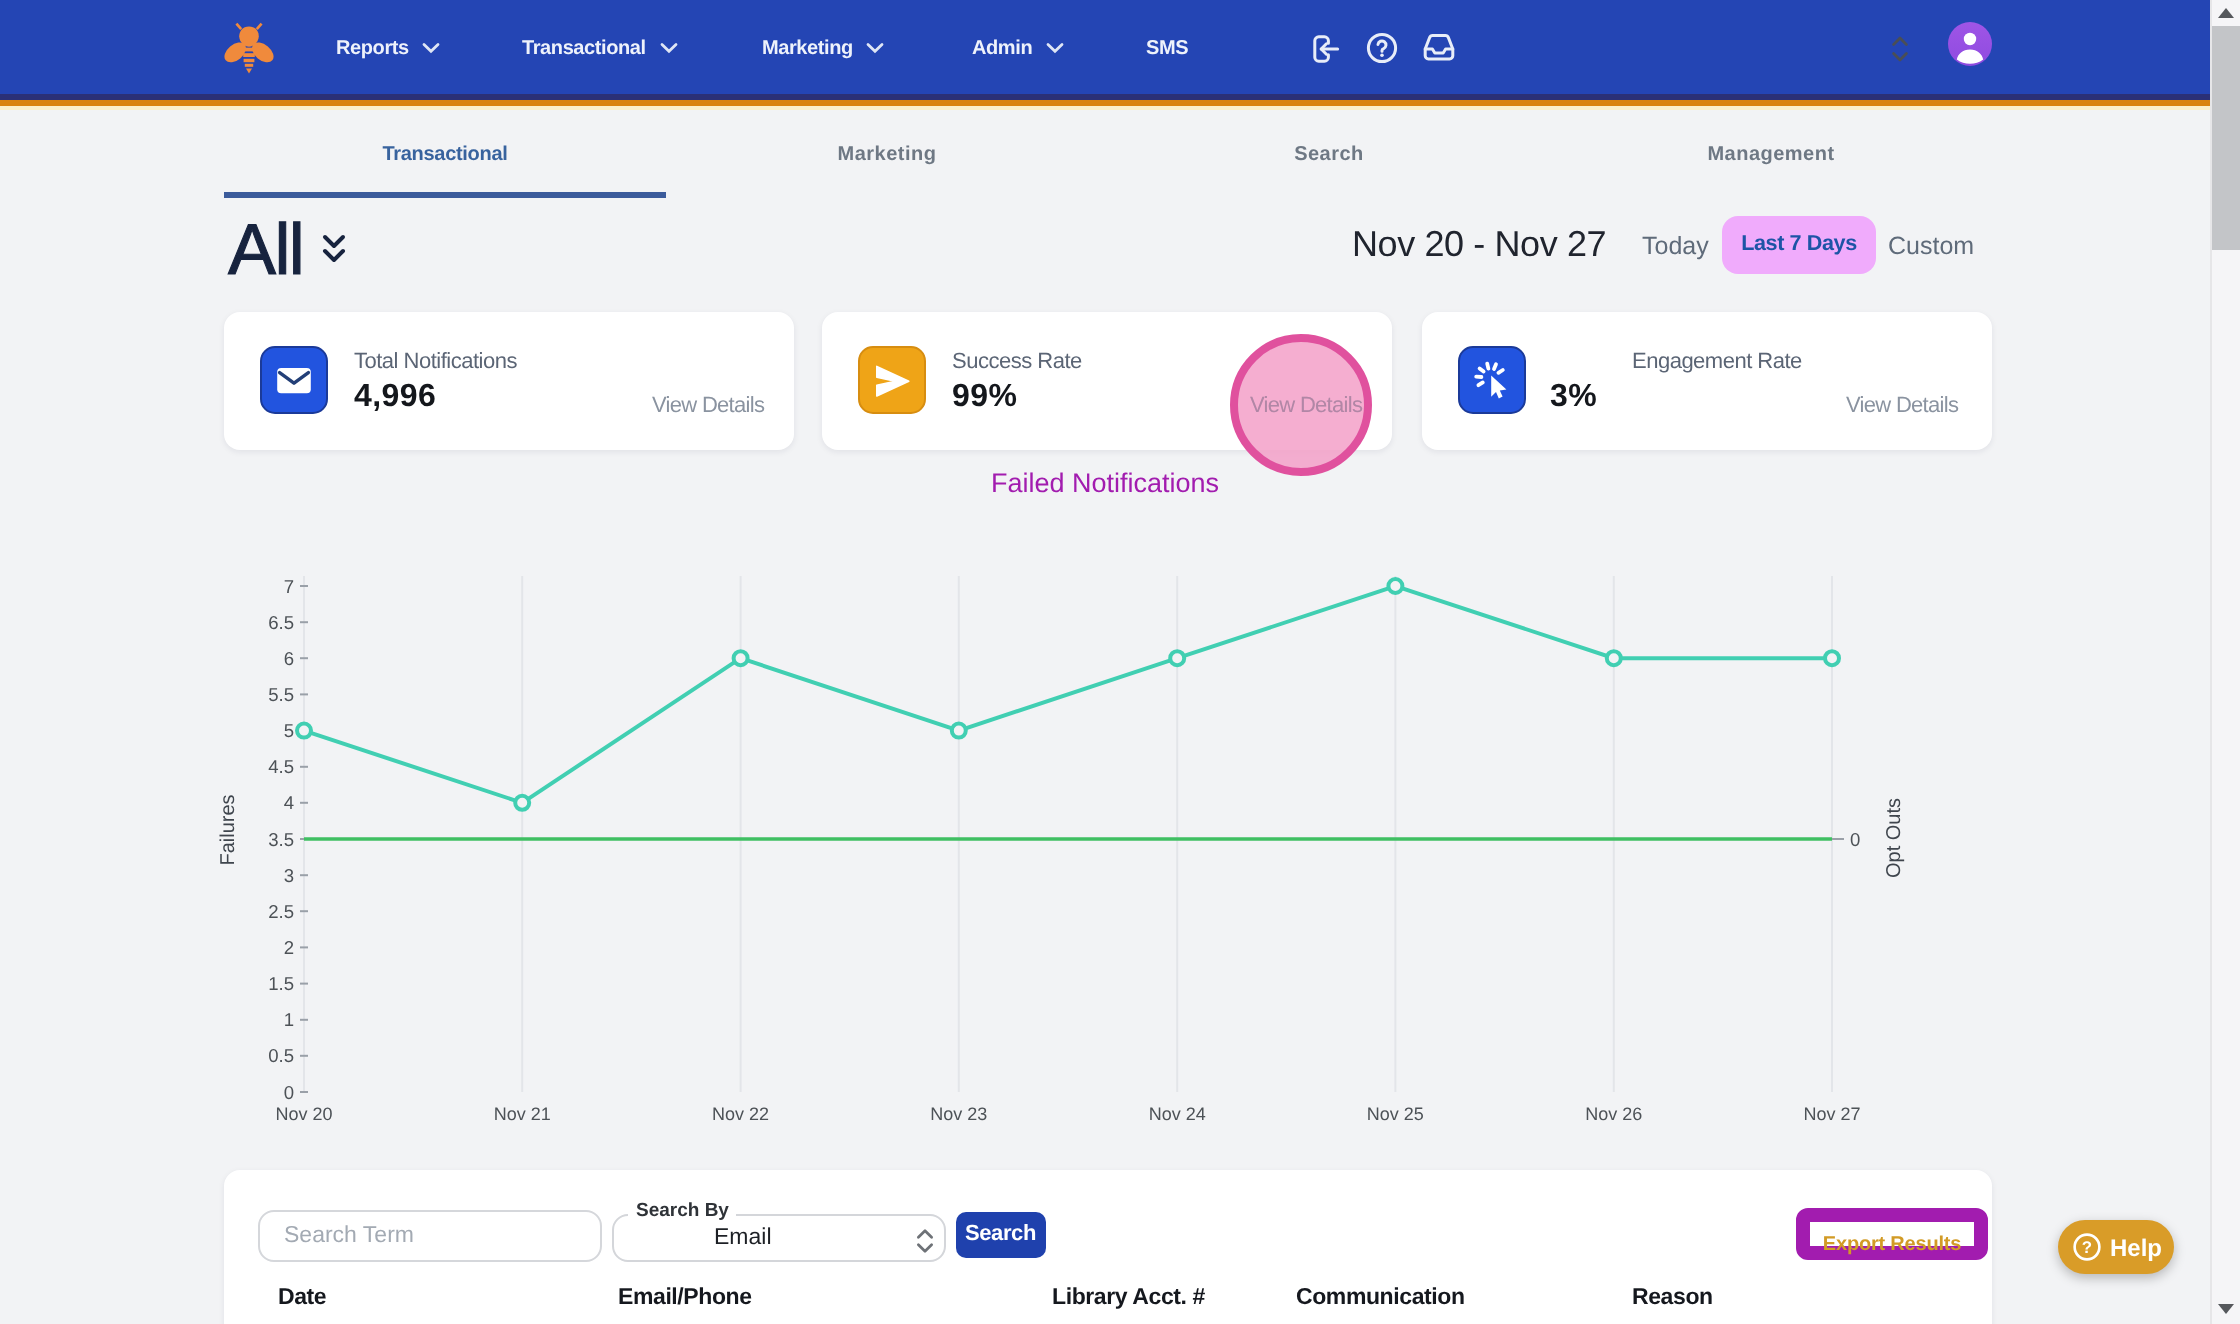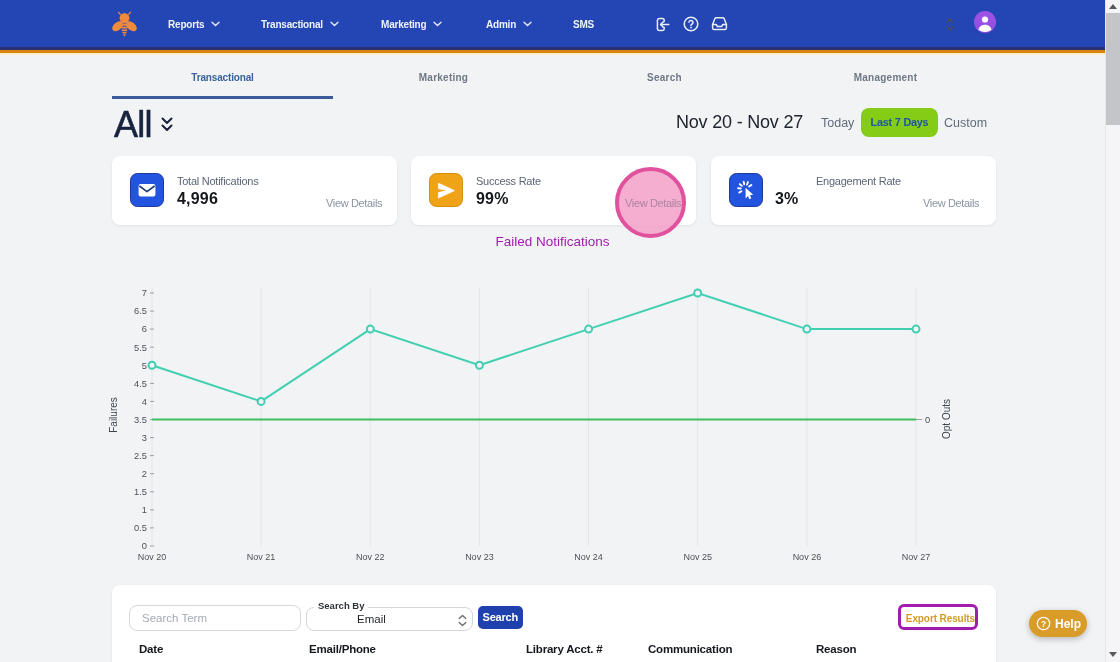--- a/index.html
+++ b/index.html
@@ -26,21 +26,21 @@
 
   
   .tab { top:72px; width:221px; text-align:center; font-size:10px; font-weight:700; color:#6e7884; letter-spacing:0.25px; }
   .tab.active { color:#38639e; letter-spacing:-0.15px; }
   .tab-line { left:112px; top:96px; width:221px; height:2.5px; background:#3b5b9b; }
 
   
   .all { left:114px; top:104px; font-size:36px; font-weight:400; color:#17233e; letter-spacing:-0.8px; -webkit-text-stroke:0.55px #17233e; }
   .daterange { top:112px; left:676px; font-size:18px; color:#20242e; letter-spacing:-0.2px; }
   .today { top:116px; left:821px; font-size:12.5px; color:#5f6b7a; }
-  .pill7 { left:861px; top:108px; width:77px; height:29px; background:#84cc16; border-radius:8px; color:#1d54a6; font-size:10.8px; font-weight:700; text-align:center; line-height:29px; letter-spacing:-0.2px;}
+  .pill7 { left:861px; top:108px; width:77px; height:29px; background:#f0abfc; border-radius:8px; color:#1d54a6; font-size:10.8px; font-weight:700; text-align:center; line-height:29px; letter-spacing:-0.2px;}
   .custom { top:116px; left:944px; font-size:12.5px; color:#5f6b7a; }
 
   
   .card { top:156px; width:285px; height:69px; background:#fff; border-radius:8px; box-shadow:0 1px 3px rgba(20,30,60,0.08); }
   .icon-sq { top:173px; width:34px; height:34px; border-radius:7.5px; }
   .card-title { top:175px; font-size:11px; color:#5b6575; letter-spacing:-0.25px; }
   .card-value { top:189.5px; font-size:16px; font-weight:700; color:#14171c; letter-spacing:0.2px; }
   .view-details { top:197px; font-size:11px; color:#8a93a0; letter-spacing:-0.35px; }
 
   .pink-circle { left:615px; top:167px; width:71px; height:71px; border-radius:50%; background:rgba(243,160,200,0.85); border:4px solid #e0519e; }
@@ -49,21 +49,21 @@
   .chart-title { left:0; top:234px; width:1105px; text-align:center; font-size:13.5px; color:#a21caf; letter-spacing:0px; }
 
   
   .panel { left:112px; top:585px; width:884px; height:90px; background:#fff; border-radius:8px; box-shadow:0 1px 3px rgba(20,30,60,0.08); }
   .sinput { left:129px; top:605px; width:172px; height:26px; border:1px solid #d5d7db; border-radius:8px; background:#fff; }
   .sinput span { position:absolute; left:12px; top:6px; font-size:11.5px; color:#a3aab3; }
   .fieldset { left:306px; top:607px; width:167px; height:24px; border:1px solid #d4d6da; border-radius:8px; background:#fff; }
   .legend { left:314px; top:600px; background:#fff; padding:0 4px; font-size:9.5px; font-weight:700; color:#2f3338; }
   .email-txt { left:317px; top:613px; font-size:11.5px; color:#1d2025;padding-left:40px; }
   .search-btn { left:478px; top:605.5px; width:44.5px; height:23.5px; background:#1f41ad; border-radius:5px; color:#fff; font-size:11px; font-weight:700; text-align:center; line-height:23.5px; letter-spacing:-0.2px; }
-  .export-btn { left:898px; top:604px; width:80px; height:26px; border:3px solid #a21caf; border-radius:6px; background:#fff; color:#d29b26; font-size:10px; font-weight:700; text-align:right; line-height:24px; letter-spacing:-0.1px; }
+  .export-btn { left:898px; top:604px; width:96px; height:26px; border:7px solid #a21caf; border-radius:6px; background:#fff; color:#d29b26; font-size:10px; font-weight:700; text-align:center; line-height:24px; letter-spacing:-0.1px; }
   .th { top:643px; font-size:11.5px; font-weight:700; color:#15181e; letter-spacing:-0.2px; }
 
   
   .help { left:1029px; top:610px; width:58px; height:27px; background:#d99c28; border-radius:14px; box-shadow:0 2px 6px rgba(0,0,0,0.25); display:flex; align-items:center; }
   .help .htxt { color:#fff; font-size:12px; font-weight:700; margin-left:4px; }
 </style>
 </head>
 <body>
 <div id="page">
 

